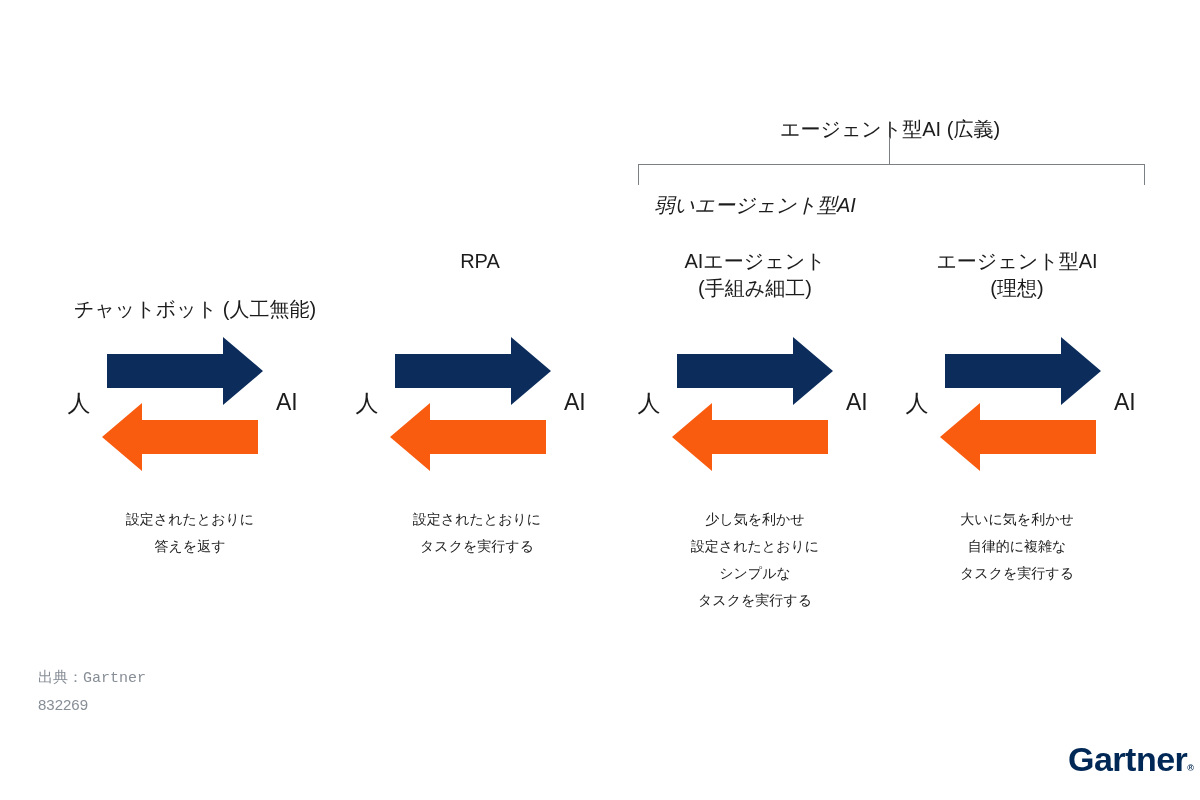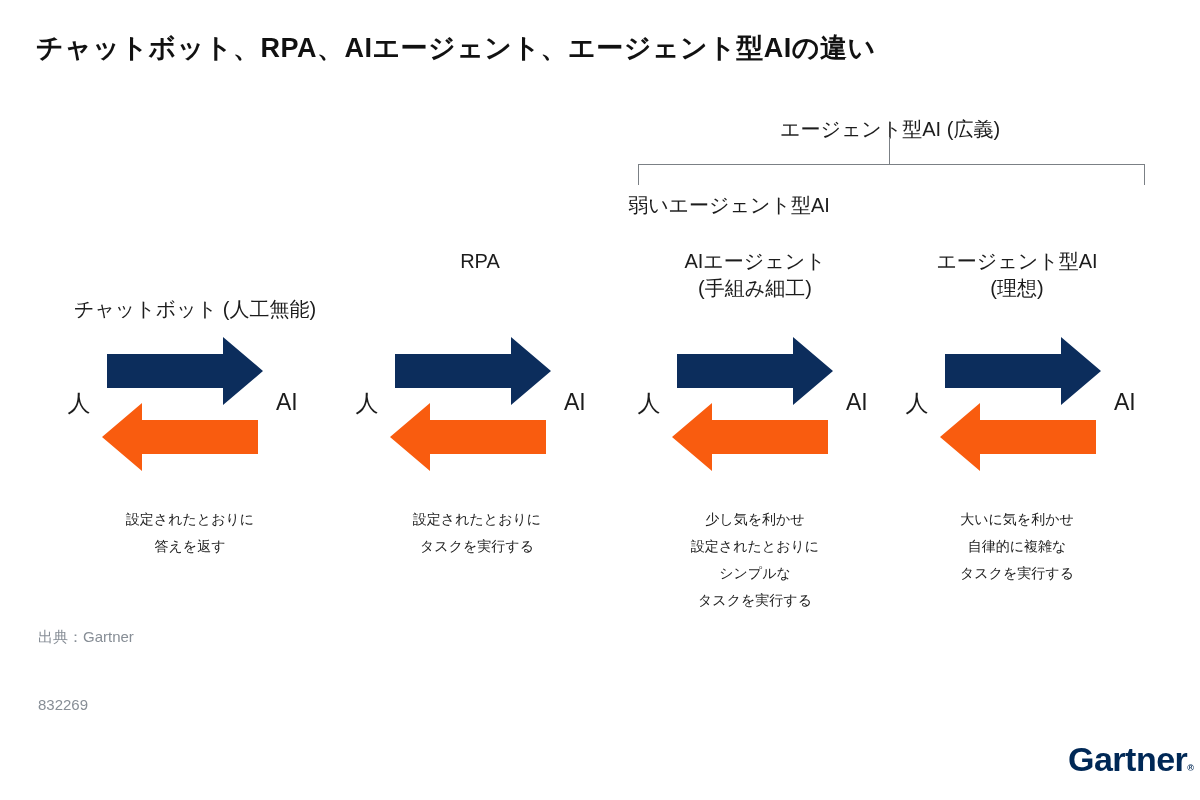--- a/index.html
+++ b/index.html
@@ -7,48 +7,47 @@
   .canvas{position:relative;width:1200px;height:800px;background:#ffffff;overflow:hidden;}
 
   .title{position:absolute;left:36px;top:30px;font-size:27px;font-weight:bold;color:#111;letter-spacing:0.5px;}
 
   
   .bracket-label{position:absolute;left:640px;top:116px;width:500px;text-align:center;font-size:20px;color:#1c1c1c;}
   .bracket-stem{position:absolute;left:889px;top:137px;width:0;height:28px;border-left:1.5px solid #7b8085;}
   .bracket-line{position:absolute;left:638px;top:164px;width:505px;height:20px;
     border-top:1.5px solid #7b8085;border-left:1.5px solid #7b8085;border-right:1.5px solid #7b8085;}
   .sublabel{position:absolute;top:192px;width:300px;text-align:center;font-size:20px;color:#1c1c1c;}
-  .sublabel.weak{left:579px;}
+  .sublabel.weak{left:605px;font-style:italic;}
   .sublabel.strong{left:867px;}
 
   
   .col-header{position:absolute;top:248px;width:300px;text-align:center;font-size:20px;line-height:27px;color:#1c1c1c;white-space:pre-line;}
   .col-desc{position:absolute;top:506px;width:260px;text-align:center;font-size:14px;line-height:27px;color:#1c1c1c;white-space:pre-line;}
   .h1{left:45px;margin-top:48px;}  .h2{left:330px;} .h3{left:605px;} .h4{left:867px;}
   .d1{left:60px;}  .d2{left:347px;} .d3{left:625px;} .d4{left:887px;}
 
   .arrows{position:absolute;top:336px;width:162px;height:136px;}
   .a1{left:102px;} .a2{left:390px;} .a3{left:672px;} .a4{left:940px;}
   .human-label{position:absolute;top:388px;width:34px;text-align:center;font-size:23px;color:#1c1c1c;}
   .hl1{left:62px;} .hl2{left:350px;} .hl3{left:632px;} .hl4{left:900px;}
   .ai-label{position:absolute;top:389px;width:44px;text-align:left;font-size:23px;color:#1c1c1c;}
   .al1{left:276px;} .al2{left:564px;} .al3{left:846px;} .al4{left:1114px;}
 
   
-  .source{position:absolute;left:38px;top:628px;font-size:15px;color:#878e96;}
+  .source{position:absolute;left:38px;top:668px;font-size:15px;color:#878e96;font-family:Liberation Mono, monospace;}
   .docid{position:absolute;left:38px;top:696px;font-size:15px;color:#878e96;}
   .logo{position:absolute;left:1056px;top:740px;font-size:34px;font-weight:bold;color:#002856;letter-spacing:-0.5px;margin-left:12px;}
   .logo .reg{font-size:9px;vertical-align:baseline;}
 </style>
 </head>
 <body>
 
 <div class="canvas">
 
-  <div class="title">チャットボット、RPA、AIエージェント、エージェント型AIの違い</div>
 
   <div class="bracket-label">エージェント型AI (広義)</div>
   <div class="bracket-stem"></div>
   <div class="bracket-line"></div>
   <div class="sublabel weak">弱いエージェント型AI</div>
 
   <div class="col-header h1">チャットボット (人工無能)</div>
   <div class="col-header h2">RPA</div>
   <div class="col-header h3">AIエージェント
 (手組み細工)</div>

